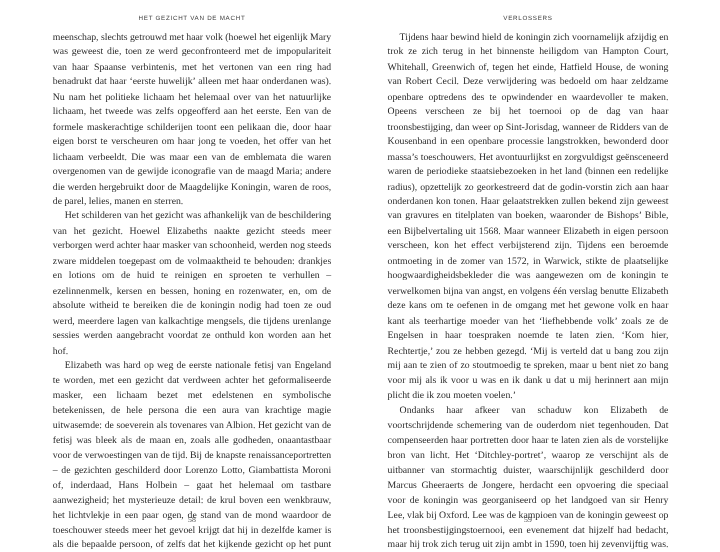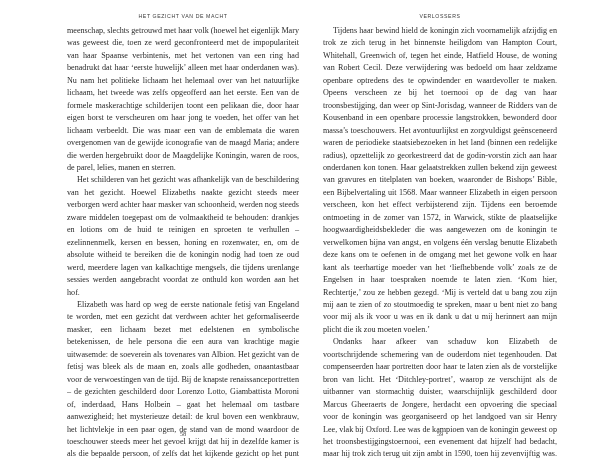--- a/index.html
+++ b/index.html
@@ -1,19 +1,19 @@
 <!DOCTYPE html>
 <html><head>
 <meta charset="utf-8">
 <style>
   html, body { margin:0; padding:0; background:#ffffff; }
   body { width:600px; height:460px; position:relative; overflow:hidden;
          font-family:"Liberation Serif","DejaVu Serif",serif; color:#2a2a2a; }
   .page { position:absolute; top:0; height:460px; width:300px; }
-  .page.left { left:0;margin-left:23px; }
+  .page.left { left:0; }
   .page.right { left:300px; }
   .runhead { position:absolute; top:13px; font-family:"Liberation Sans","DejaVu Sans",sans-serif;
              font-size:5.2px; letter-spacing:0.6px; text-transform:uppercase; color:#3a3a3a;
              text-align:center; }
   .left .runhead { left:44px; width:232px; }
   .right .runhead { left:23px; width:234px; }
   .body { position:absolute; top:25px; font-size:8.15px; line-height:12.46px;
           text-align:justify; hyphens:manual; }
   .left .body { left:44px; width:232px; }
   .right .body { left:23px; width:234px; }

